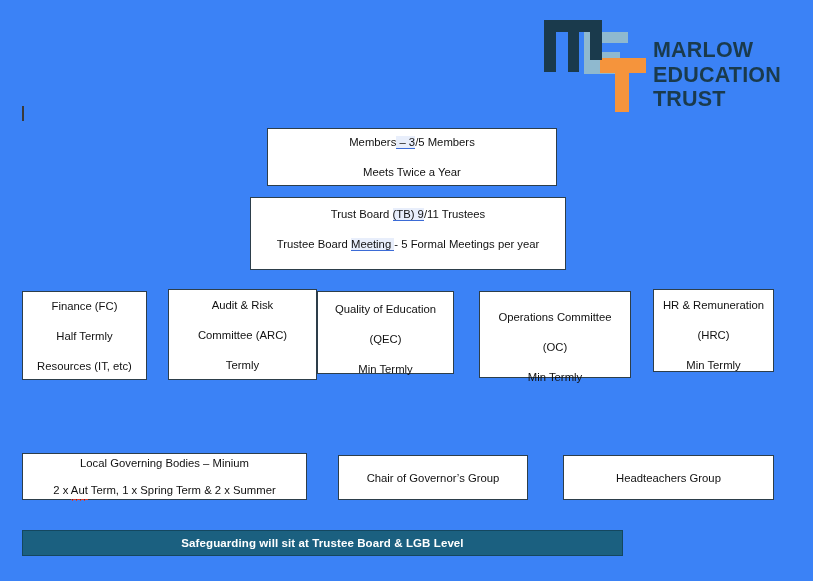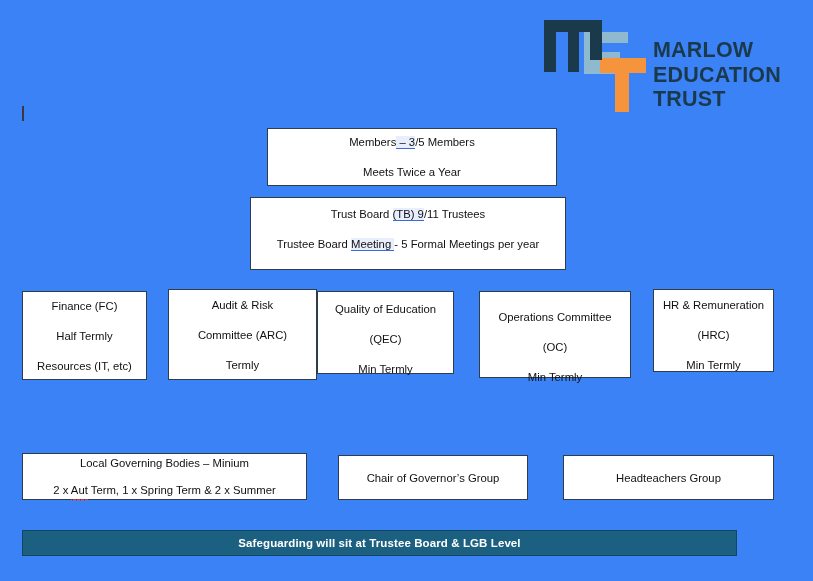--- a/index.html
+++ b/index.html
@@ -95,21 +95,21 @@
     background-size: 4px 2.5px;
     background-position: 0 100%;
     padding-bottom: 5px;
   }
 
   
   #banner {
     position: absolute;
     left: 22px;
     top: 530px;
-    width: 715px;
+    width: 601px;
     height: 26px;
     box-sizing: border-box;
     background: #1b6080;
     border: 1.4px solid #14475f;
     color: #ffffff;
     font-size: 11.5px;
     font-weight: bold;
     display: flex;
     align-items: center;
     justify-content: center;

